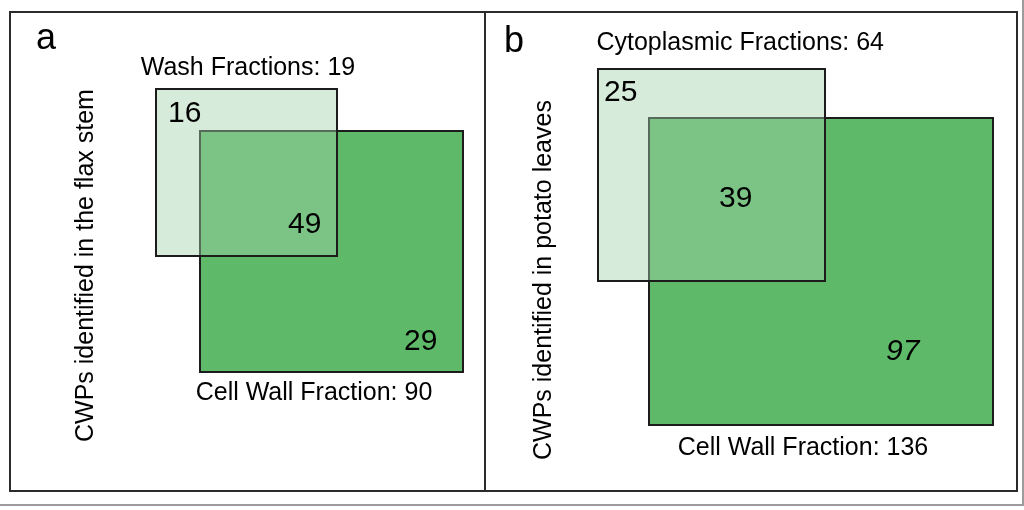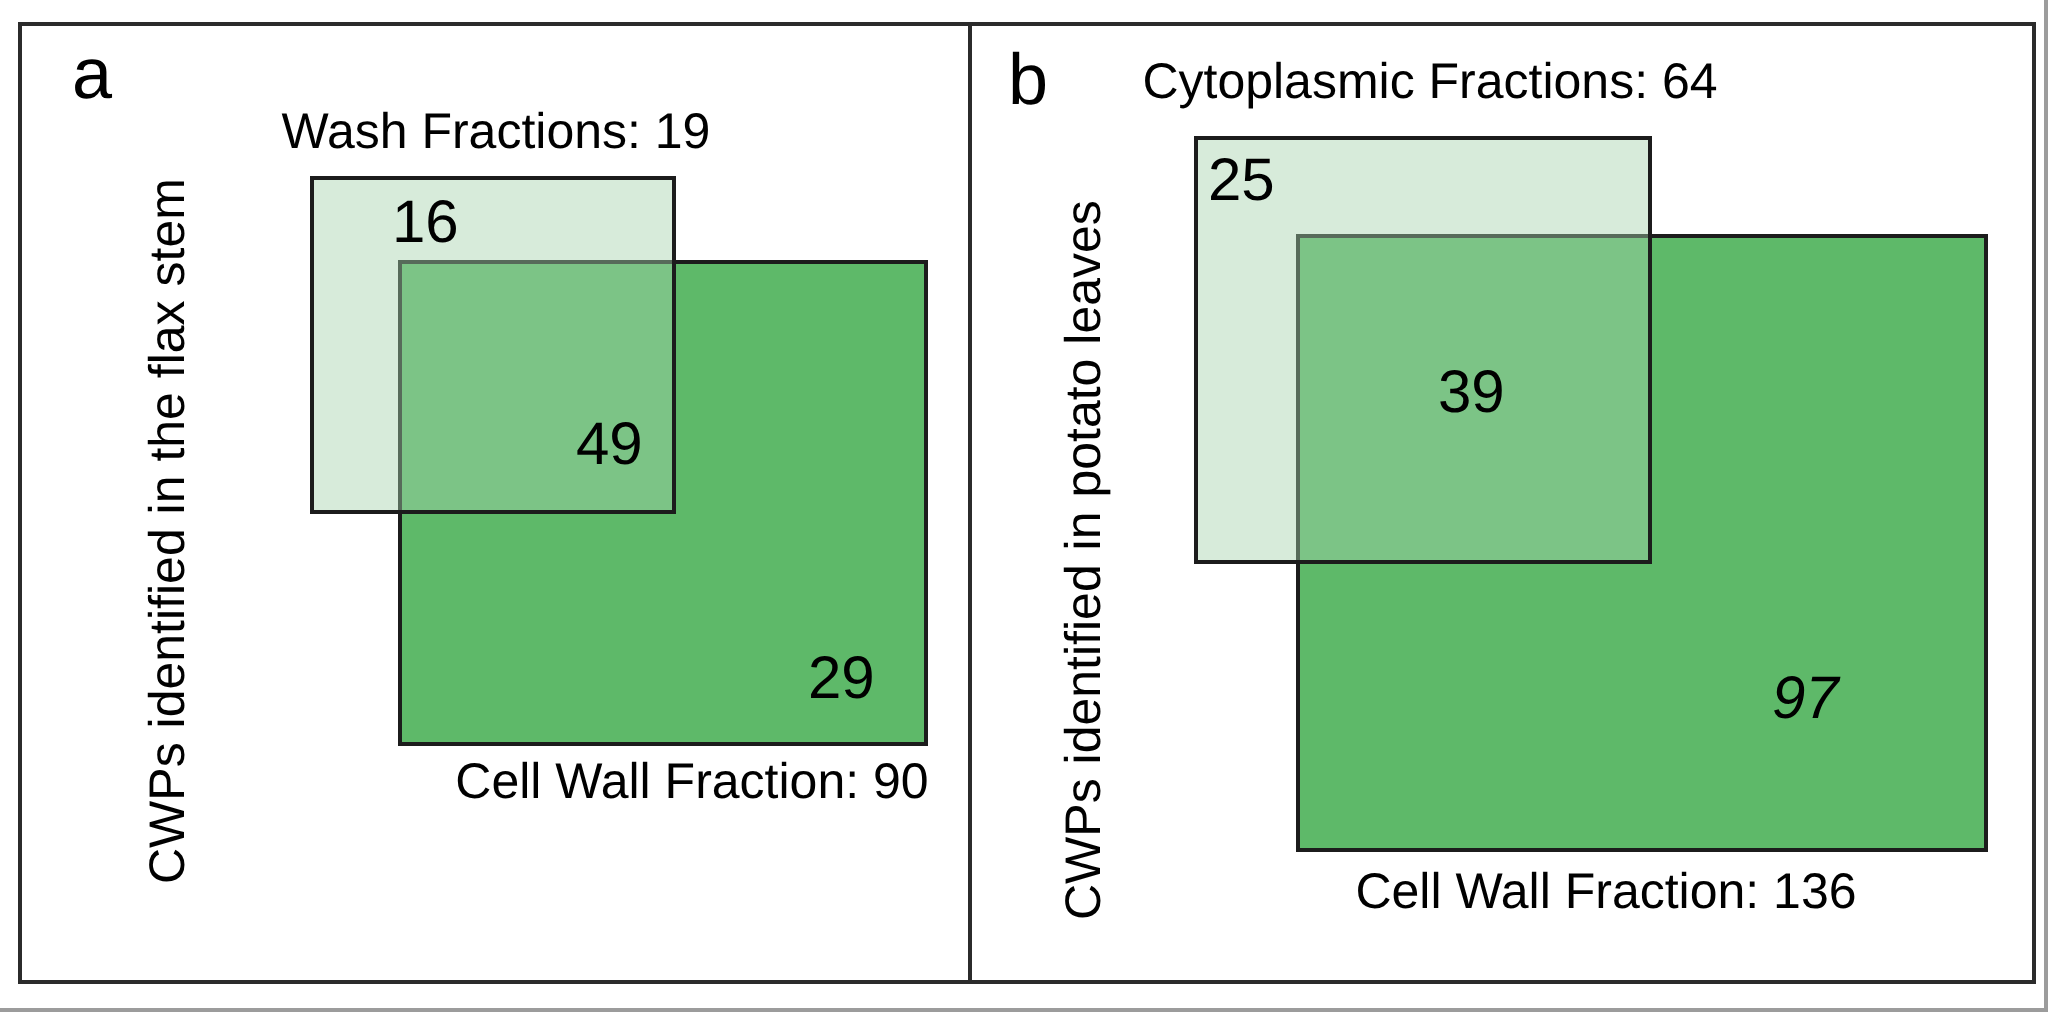--- a/index.html
+++ b/index.html
@@ -54,41 +54,41 @@
   }
   .vlabel-a { left: 70px; top: 442px; }
   .vlabel-b { left: 528px; top: 460px; }
   .set-title {
     position: absolute;
     font-size: 25px;
     text-align: center;
     white-space: nowrap;
   }
   .title-a-top    { left: 98px;  width: 300px; top: 52px; }
-  .title-a-bottom { left: 212px; width: 268px; top: 377px; }
-  .title-b-top    { left: 565px; width: 300px; top: 27px; }
+  .title-a-bottom { left: 180px; width: 268px; top: 377px; }
+  .title-b-top    { left: 584px; width: 300px; top: 27px; text-align: right; }
   .title-b-bottom { left: 630px; width: 346px; top: 432px; }
   .sq {
     position: absolute;
     box-sizing: border-box;
     border: 2px solid #1c1c1c;
   }
   .sq.dark  { background: #5eb969; z-index: 1; }
   .sq.light { background: rgba(164, 209, 170, 0.44); z-index: 2; }
   .sq-a-dark  { left: 199px; top: 130px; width: 265px; height: 243px; }
   .sq-a-light { left: 155px; top: 88px;  width: 183px; height: 169px; }
   .sq-b-dark  { left: 648px; top: 117px; width: 346px; height: 309px; }
   .sq-b-light { left: 597px; top: 68px;  width: 229px; height: 214px; }
   .count {
     position: absolute;
     font-size: 30px;
     line-height: 1.1;
     z-index: 3;
   }
-  .c-a-16 { left: 168px; top: 95px; margin-left: 28px;  }
+  .c-a-16 { left: 168px; top: 95px;  }
   .c-a-26 { left: 288px; top: 206px; }
   .c-a-64 { left: 404px; top: 323px; }
   .c-b-25 { left: 604px; top: 74px;  }
   .c-b-39 { left: 719px; top: 180px; }
   .c-b-97 { left: 886px; top: 333px; font-style: italic; }
 </style>
 </head>
 <body>
 
 <div class="page">

